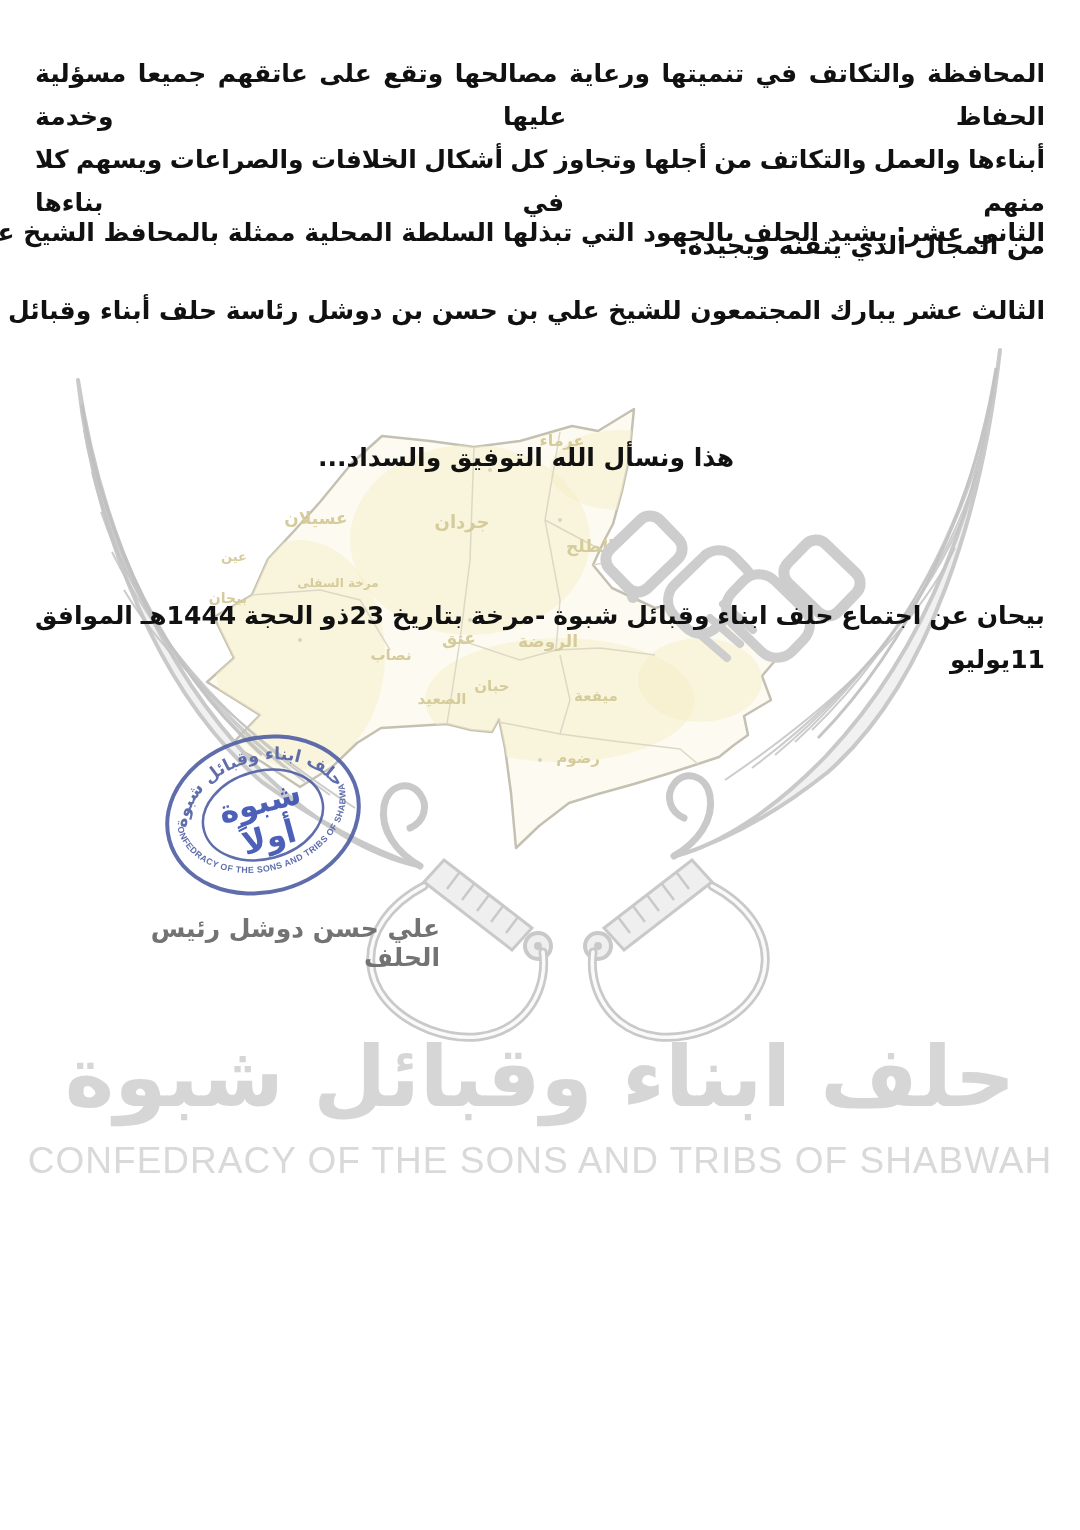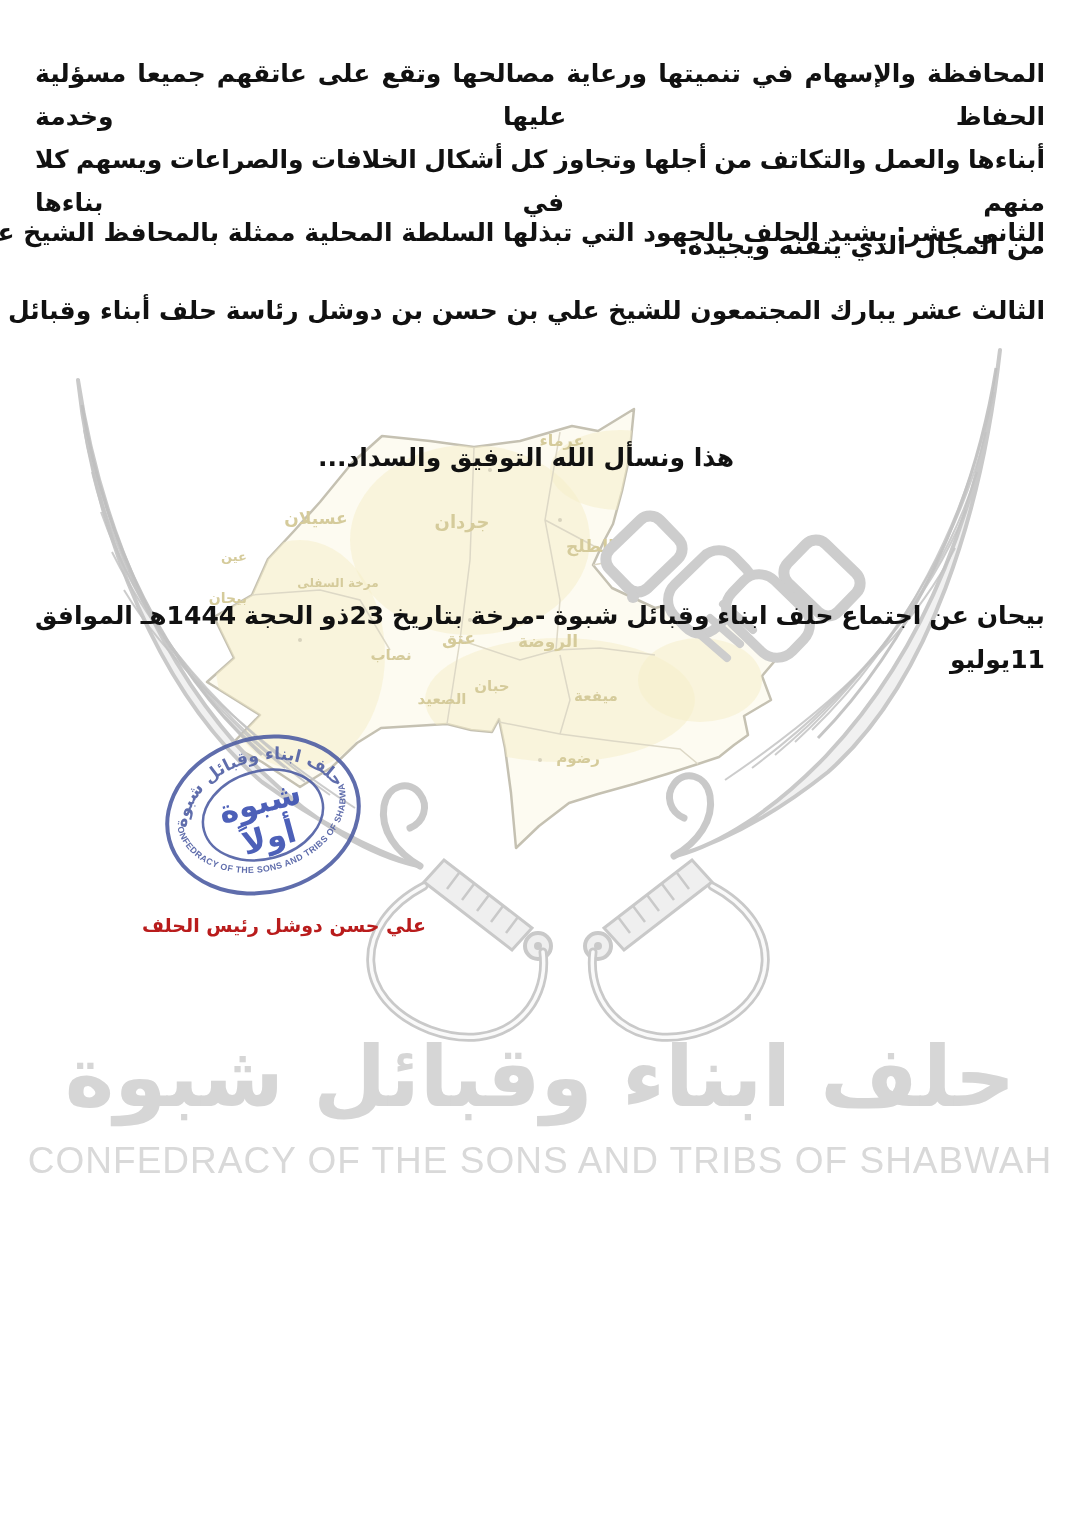--- a/index.html
+++ b/index.html
@@ -16,22 +16,22 @@
   .content{position:absolute;inset:0;z-index:2;}
   .para{position:absolute;left:35px;right:35px;direction:rtl;font-weight:bold;color:#111;
         font-size:25px;line-height:43px;}
   .jl{text-align:justify;text-align-last:justify;word-spacing:-3px;}
   .rl{text-align:right;white-space:nowrap;}
   .p1{top:52px;}
   .p2{top:211px;}
   .p3{top:289px;}
   .p4{top:436px;left:0;right:28px;text-align:center;}
   .p5{top:594px;line-height:44px;}
-  .sig{position:absolute;z-index:2;top:914px;left:128px;width:312px;text-align:center;direction:rtl;
-       font-weight:bold;font-size:19px;color:#b91c1c;}
+  .sig{position:absolute;z-index:2;top:914px;left:128px;width:312px;direction:rtl;
+       font-weight:bold;font-size:25px;color:#737373;}
   .stamp{position:absolute;left:121px;top:711px;z-index:3;}
   
   .map-outline{fill:#fdfbf1;stroke:#c5c1b2;stroke-width:2.5;stroke-linejoin:round;}
   .map-inner{fill:none;stroke:#ddd8c6;stroke-width:1.5;}
   .map-patch{fill:#f6eecb;opacity:.55;}
   .map-label{fill:#d5cb9b;font-weight:bold;font-family:"DejaVu Sans",sans-serif;}
   .map-dot{fill:#d9d3bd;}
   
   .blade{fill:#f1f1f1;stroke:#c9c9c9;stroke-width:4;stroke-linejoin:round;}
   .hatch{fill:none;stroke:#c3c3c3;stroke-width:2;opacity:.85;}
@@ -176,21 +176,21 @@
       <circle cx="633" cy="597" r="6" fill="#cdcdcd"></circle>
     </g>
   </svg>
 
   <div class="wm-ar">حلف ابناء وقبائل شبوة</div>
   <div class="wm-en">CONFEDRACY OF THE SONS AND TRIBS OF SHABWAH</div>
 
   <div class="content">
 
     <div class="para p1">
-      <div class="jl">المحافظة والإسهام في تنميتها ورعاية مصالحها  وتقع على عاتقهم جميعا مسؤلية الحفاظ عليها وخدمة</div>
+      <div class="jl">المحافظة والتكاتف في تنميتها ورعاية مصالحها  وتقع على عاتقهم جميعا مسؤلية الحفاظ عليها وخدمة</div>
       <div class="jl">أبناءها والعمل والتكاتف من أجلها وتجاوز كل أشكال الخلافات والصراعات ويسهم كلا منهم في بناءها</div>
       <div class="rl">من المجال الذي يتقنه ويجيده.</div>
     </div>
 
     <div class="para p2 rl">الثاني عشر: يشيد الحلف بالجهود التي تبذلها السلطة المحلية ممثلة بالمحافظ الشيخ عوض بن الوزير.</div>
 
     <div class="para p3 rl">الثالث عشر يبارك المجتمعون للشيخ علي بن حسن بن دوشل رئاسة حلف أبناء وقبائل شبوة.</div>
 
     <div class="para p4">هذا ونسأل الله التوفيق والسداد...</div>
 

